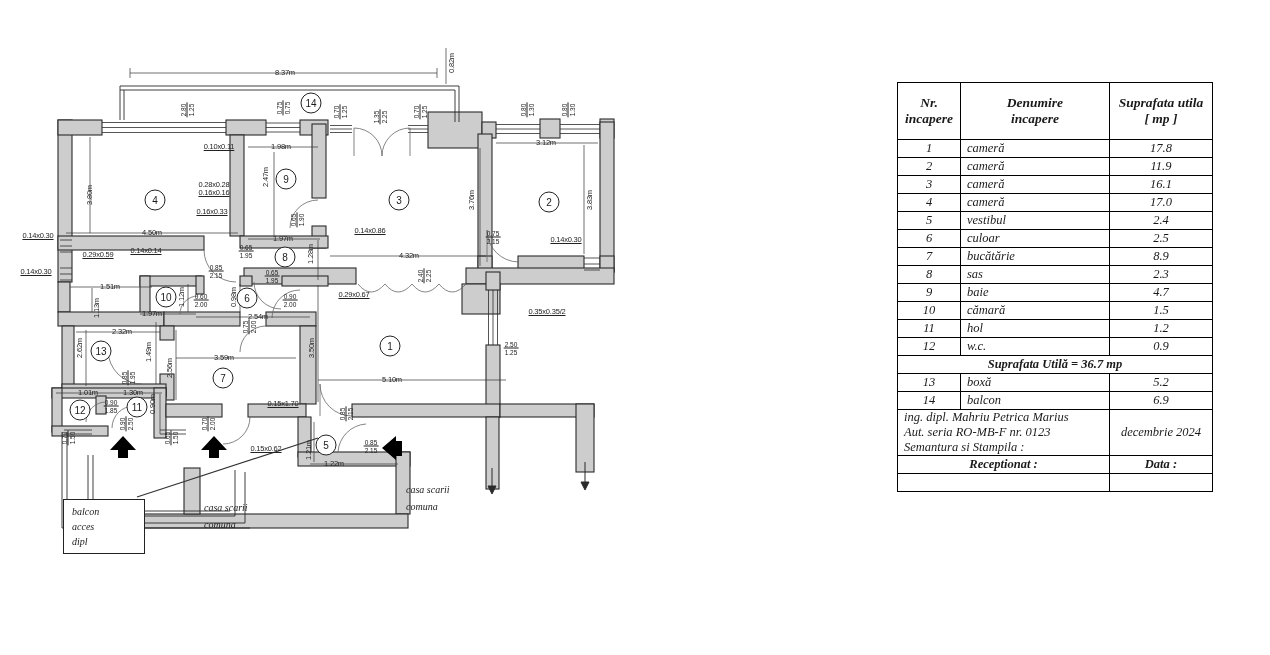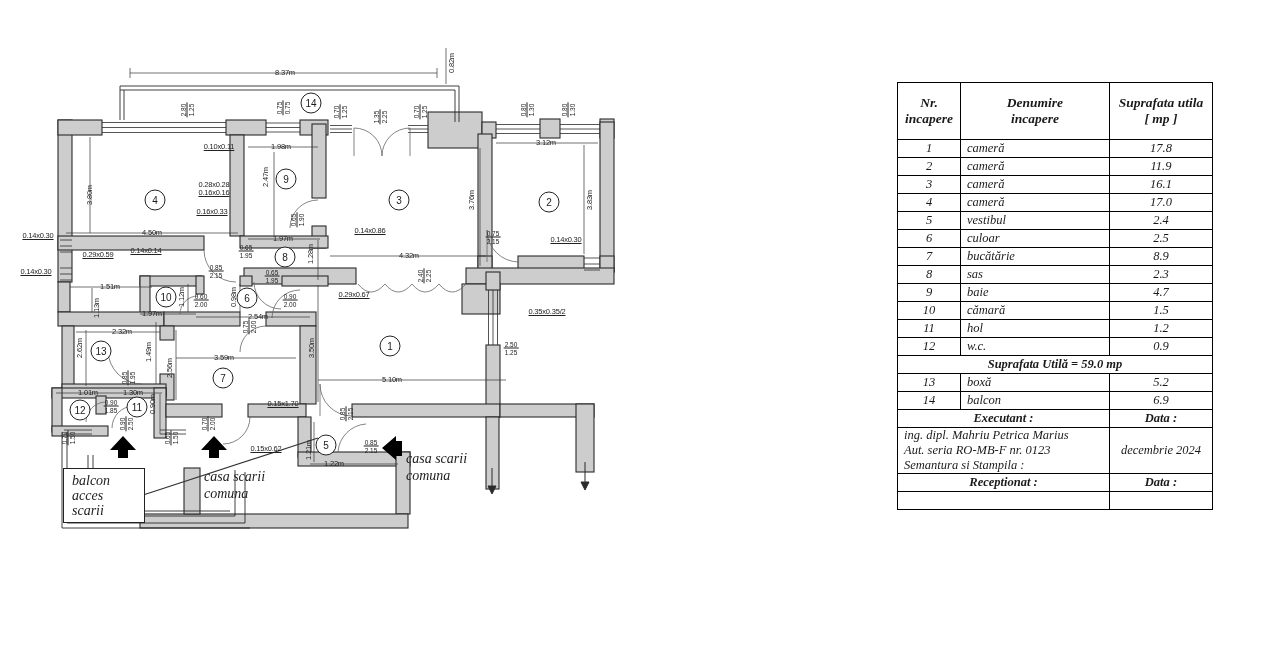--- a/index.html
+++ b/index.html
@@ -18,21 +18,21 @@
   .frac.v{transform:translate(-50%,-50%) rotate(-90deg);}
   .frac i{display:block;font-style:normal;padding:0 1px;}
   .frac i.a{border-bottom:0.8px solid #222;}
   .room{position:absolute;width:19px;height:19px;border:1.2px solid #222;border-radius:50%;
         background:#fff;display:flex;align-items:center;justify-content:center;
         font-size:10px;transform:translate(-50%,-50%);}
   #page-title{position:absolute;left:185px;top:18px;
         font-family:"Liberation Serif",serif;font-style:italic;font-weight:bold;
         font-size:13px;letter-spacing:0.3px;}
   .note{position:absolute;font-family:"Liberation Serif",serif;font-style:italic;
-        font-size:14px;line-height:17px;color:#222;}
+        font-size:10px;line-height:17px;color:#222;margin-top:31px;}
   #balcony-note{left:63px;top:468px;width:72px;border:1px solid #222;background:#fff;
         padding:4px 0 4px 8px;line-height:15px;}
   
   #room-table{position:absolute;left:897px;top:82px;width:296px;
         border-collapse:collapse;table-layout:fixed;
         font-family:Liberation Serif, serif;font-style:italic;padding-left:33px;}
   #room-table td,#room-table th{border:1.4px solid #000;padding:0 6px;overflow:hidden;}
   #room-table th{font-size:13.5px;font-weight:bold;height:56px;line-height:16px;}
   #room-table td{font-size:12.5px;height:17px;}
   .c-nr{text-align:center;width:50px;}
@@ -357,21 +357,21 @@
     <div>casa scarii</div>
     <div>comuna</div>
   </div>
   <div class="note" id="stair-note-right" style="left:406px;top:450px;">
     <div>casa scarii</div>
     <div>comuna</div>
   </div>
   <div class="note" id="balcony-note">
     <div>balcon</div>
     <div>acces</div>
-    <div>scarii</div>
+    <div>dipl</div>
   </div>
 
   <table id="room-table">
     <thead>
       <tr>
         <th class="c-nr">
           <div>Nr.</div>
             <div>incapere</div>
         </th>
         <th class="c-name" style="text-align:center;">
@@ -439,38 +439,34 @@
           <td class="c-nr">11</td>
           <td class="c-name">hol</td>
           <td class="c-area">1.2</td>
         </tr>
         <tr>
           <td class="c-nr">12</td>
           <td class="c-name">w.c.</td>
           <td class="c-area">0.9</td>
         </tr>
         <tr>
-          <td colspan="3" class="spanrow">Suprafata Utilă = 59.0 mp</td>
+          <td colspan="3" class="spanrow">Suprafata Utilă = 36.7 mp</td>
         </tr>
         <tr>
           <td class="c-nr">13</td>
           <td class="c-name">boxă</td>
           <td class="c-area">5.2</td>
         </tr>
         <tr>
           <td class="c-nr">14</td>
           <td class="c-name">balcon</td>
           <td class="c-area">6.9</td>
         </tr>
       </tbody>
     <tbody>
-      <tr>
-        <td class="f-label" colspan="2">Executant :</td>
-        <td class="f-label">Data :</td>
-      </tr>
       <tr>
         <td class="f-info" colspan="2">
           <div>ing. dipl. Mahriu Petrica Marius</div>
           <div>Aut. seria RO-MB-F nr. 0123</div>
           <div>Semantura si Stampila :</div>
         </td>
         <td class="f-date">decembrie 2024</td>
       </tr>
       <tr>
         <td class="f-label" colspan="2">Receptionat :</td>

